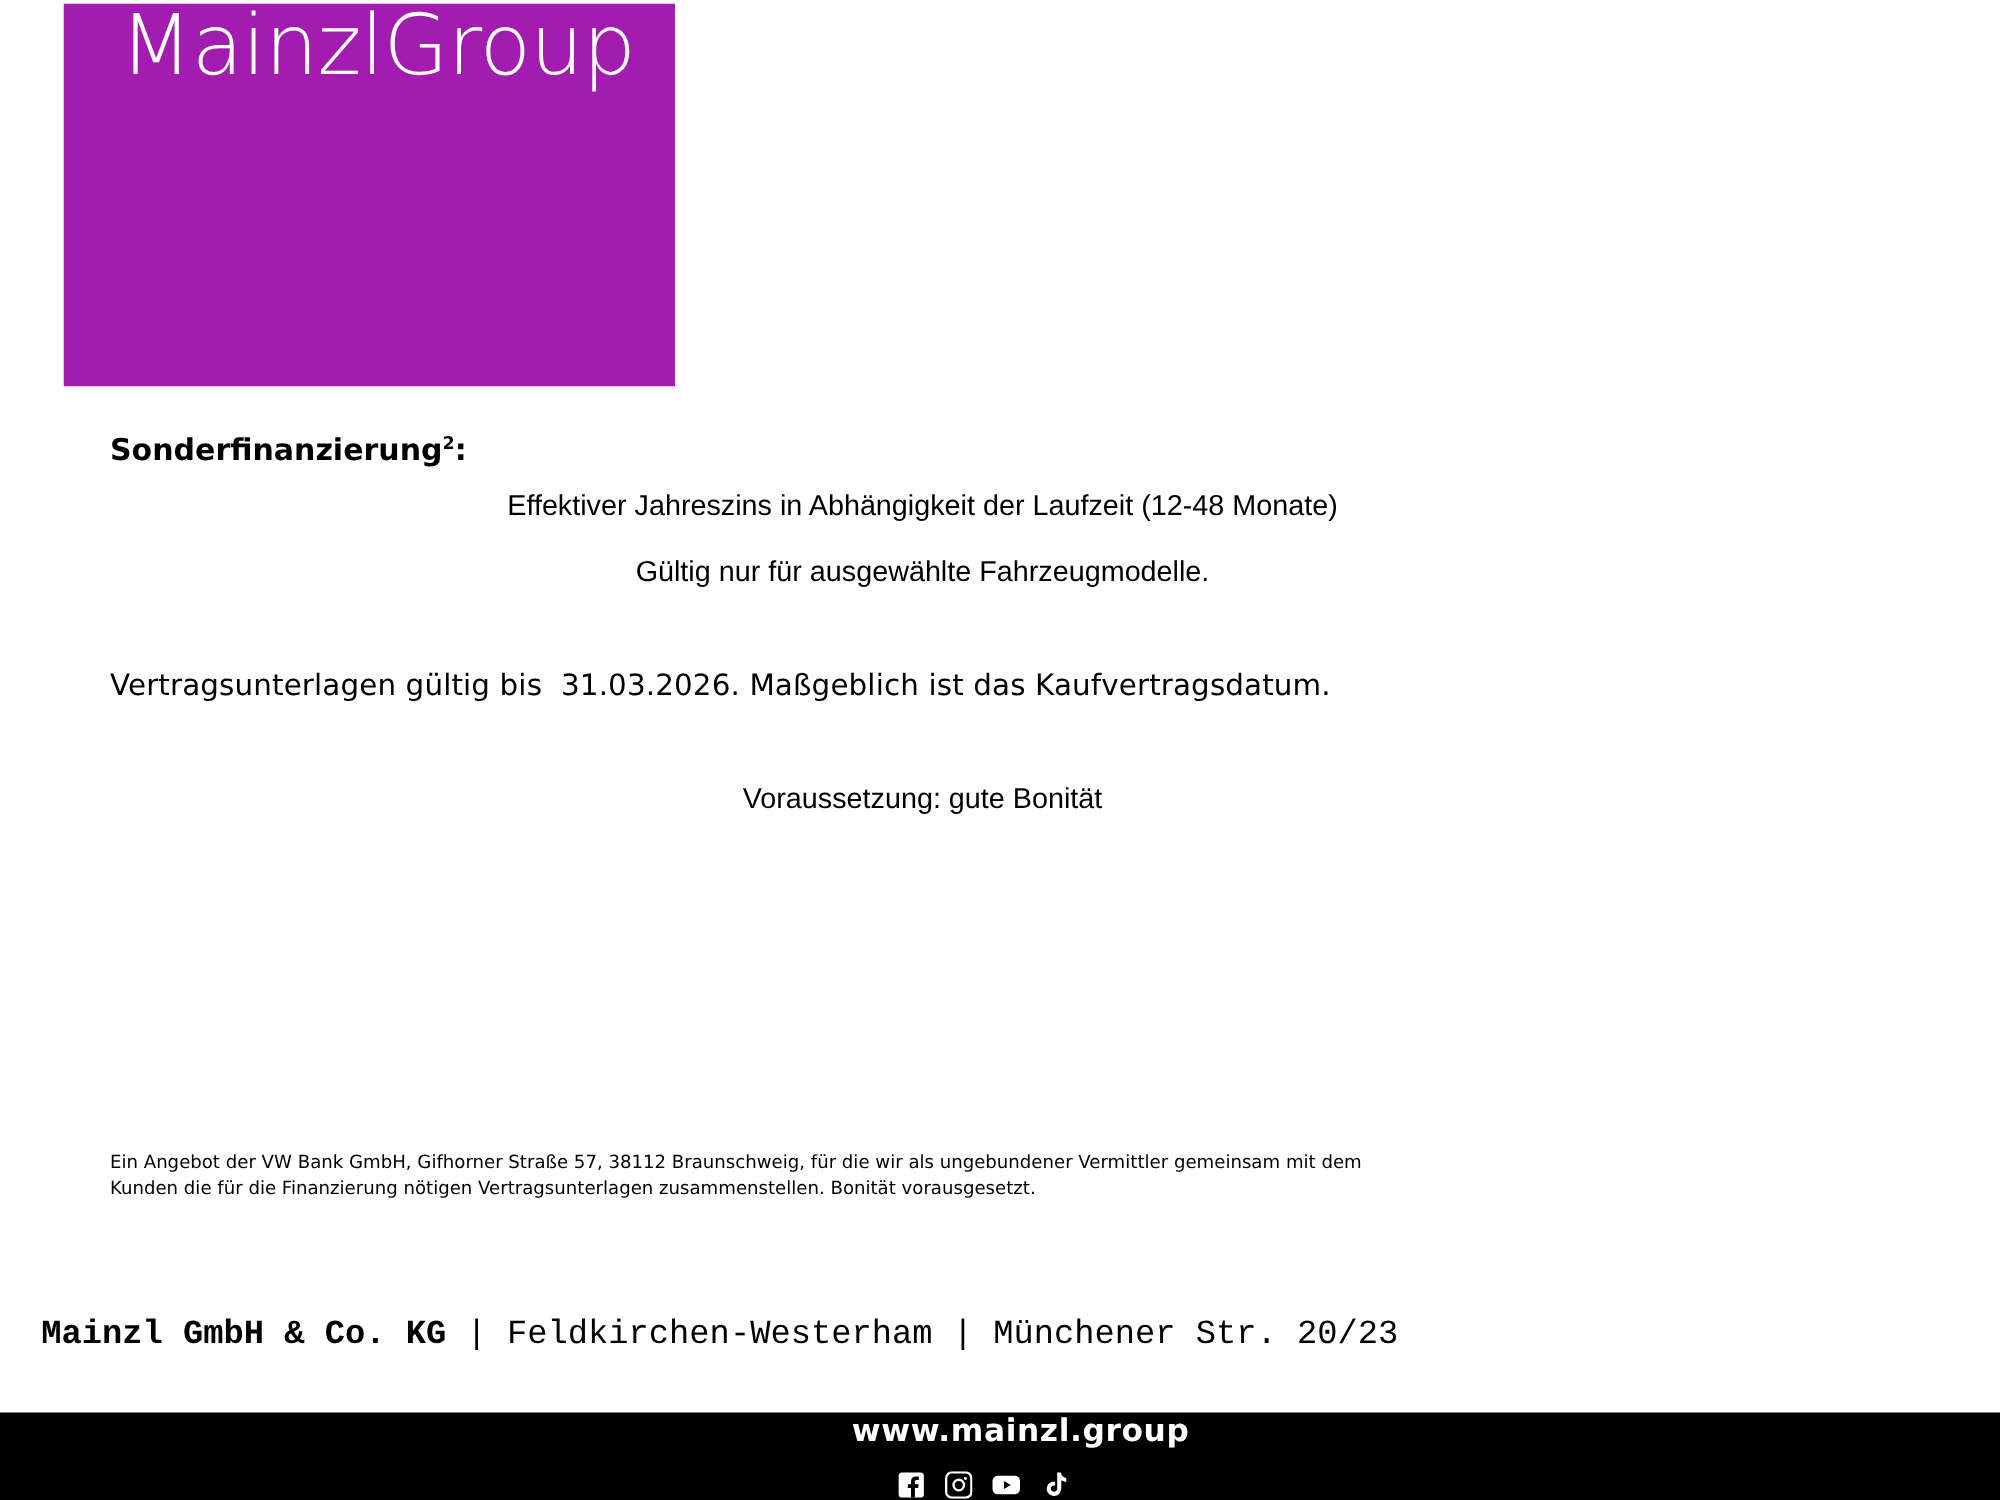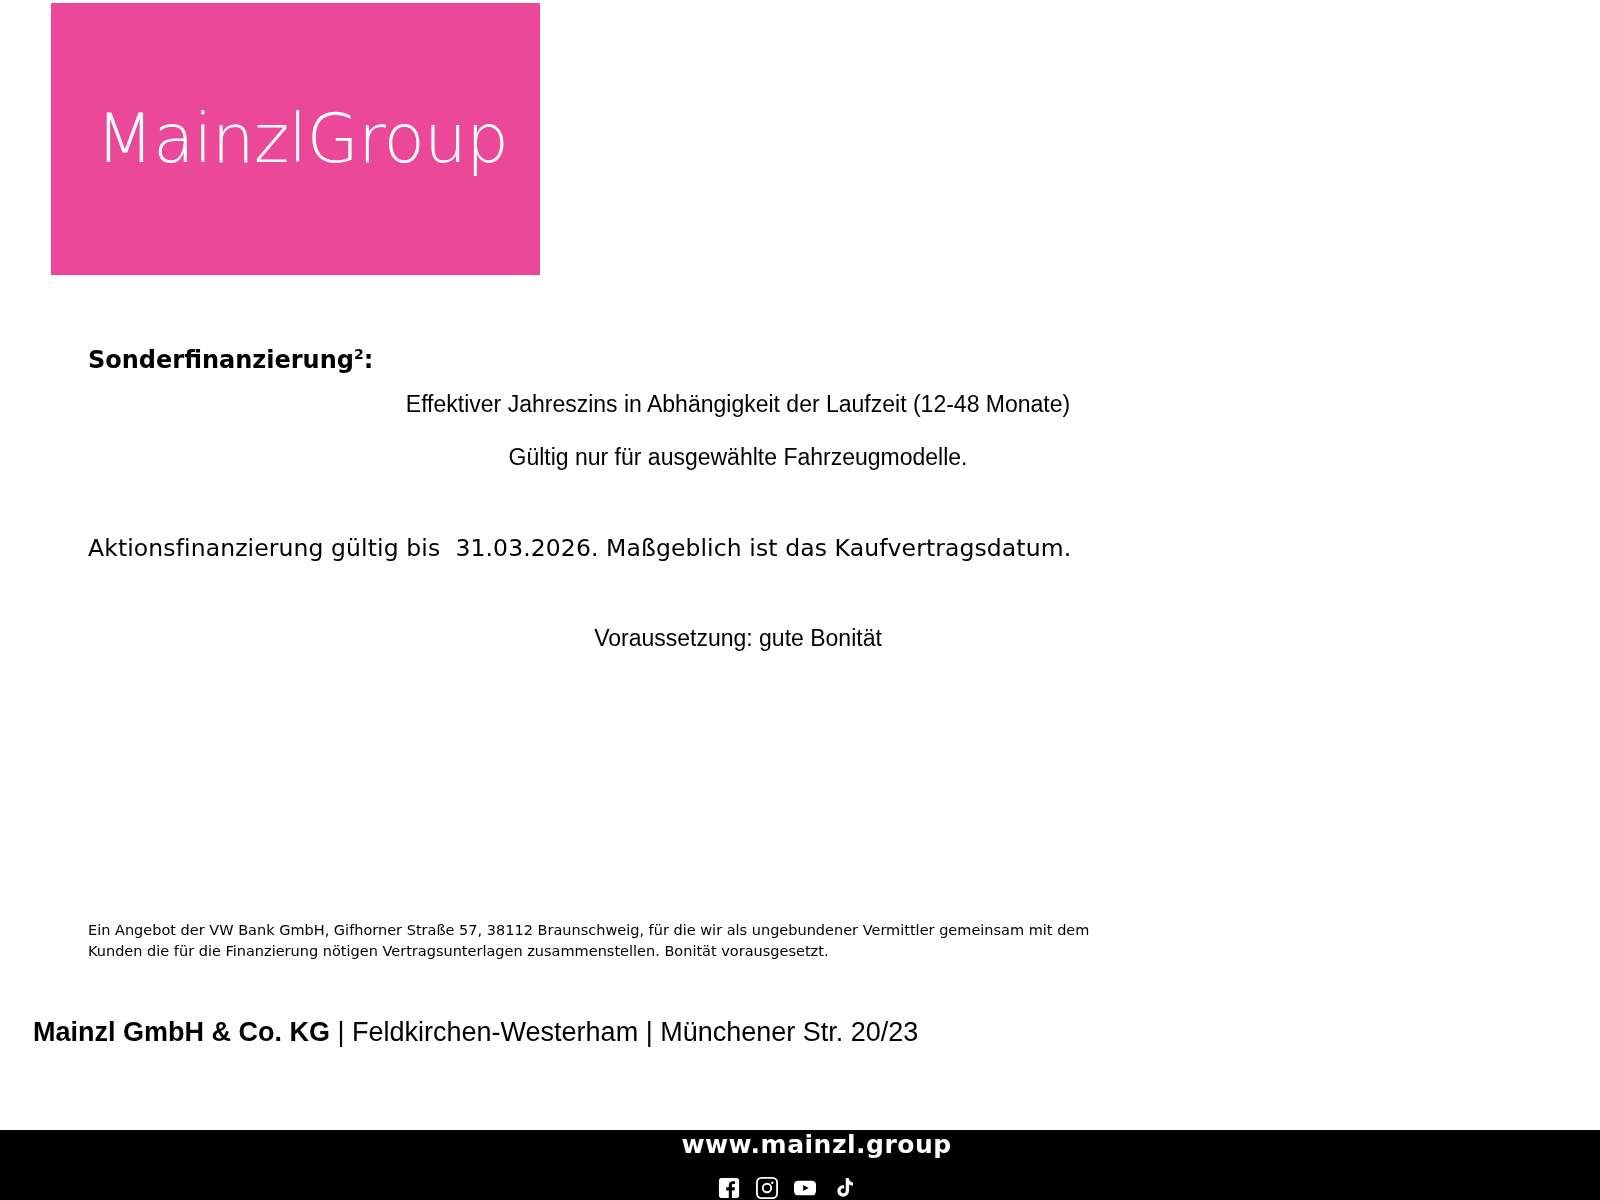--- a/index.html
+++ b/index.html
@@ -15,24 +15,24 @@
     color: #000000;
     overflow: hidden;
   }
 
   
   .logo-box {
     position: absolute;
     left: 51px;
     top: 3px;
     width: 489px;
-    height: 272px;
-    background: #ec4899;
+    height: 306px;
+    background: #a21caf;
     display: flex;
-    align-items: center;
+    align-items: flex-start;
     justify-content: flex-start;
   }
   .logo-text {
     color: #ffffff;
     font-family: "DejaVu Sans", sans-serif;
     font-size: 67px;
     font-weight: 300;
     letter-spacing: -0.5px;
     margin-left: 45px;
     line-height: 1;
@@ -85,22 +85,22 @@
     font-family: "DejaVu Sans", sans-serif;
     font-size: 14.5px;
     line-height: 1.45;
     color: #000000;
   }
 
   
   .address {
     position: absolute;
     left: 33px;
-    top: 1016px;
-    font-family: Liberation Sans, sans-serif;
+    top: 1052px;
+    font-family: Liberation Mono, monospace;
     font-size: 27px;
     line-height: 1.2;
     white-space: nowrap;
   }
   .address .strong { font-weight: 700; }
   .address .sep { font-weight: 400; }
   .address .light { font-weight: 400; }
 
   
   .footer {
@@ -144,21 +144,21 @@
 <div class="logo-box">
   <div class="logo-text">MainzlGroup</div>
 </div>
 
 <div class="copy">
   <p class="heading"><span>Sonderfinanzierung</span><sup>2</sup><span>:</span></p>
   <p class="line">Effektiver Jahreszins in Abhängigkeit der Laufzeit (12-48 Monate)</p>
   <div class="gap-sm"></div>
   <p class="line">Gültig nur für ausgewählte Fahrzeugmodelle.</p>
   <div class="gap-md"></div>
-  <p class="promo-line"><span>Aktionsfinanzierung gültig bis</span>&nbsp; <span>31.03.2026</span><span>. Maßgeblich ist das Kaufvertragsdatum.</span></p>
+  <p class="promo-line"><span>Vertragsunterlagen gültig bis</span>&nbsp; <span>31.03.2026</span><span>. Maßgeblich ist das Kaufvertragsdatum.</span></p>
   <div class="gap-lg"></div>
   <p class="line">Voraussetzung: gute Bonität</p>
 </div>
 
 <div class="fineprint">Ein Angebot der  VW Bank GmbH, Gifhorner Straße 57, 38112 Braunschweig, für die wir als ungebundener Vermittler gemeinsam mit dem Kunden die für die Finanzierung nötigen Vertragsunterlagen zusammenstellen. Bonität vorausgesetzt.</div>
 
 <div class="address">
   <span class="strong">Mainzl GmbH &amp; Co. KG</span><span class="sep"> | </span><span class="light">Feldkirchen-Westerham</span><span class="sep"> | </span><span class="light">Münchener Str. 20/23</span>
 </div>
 

